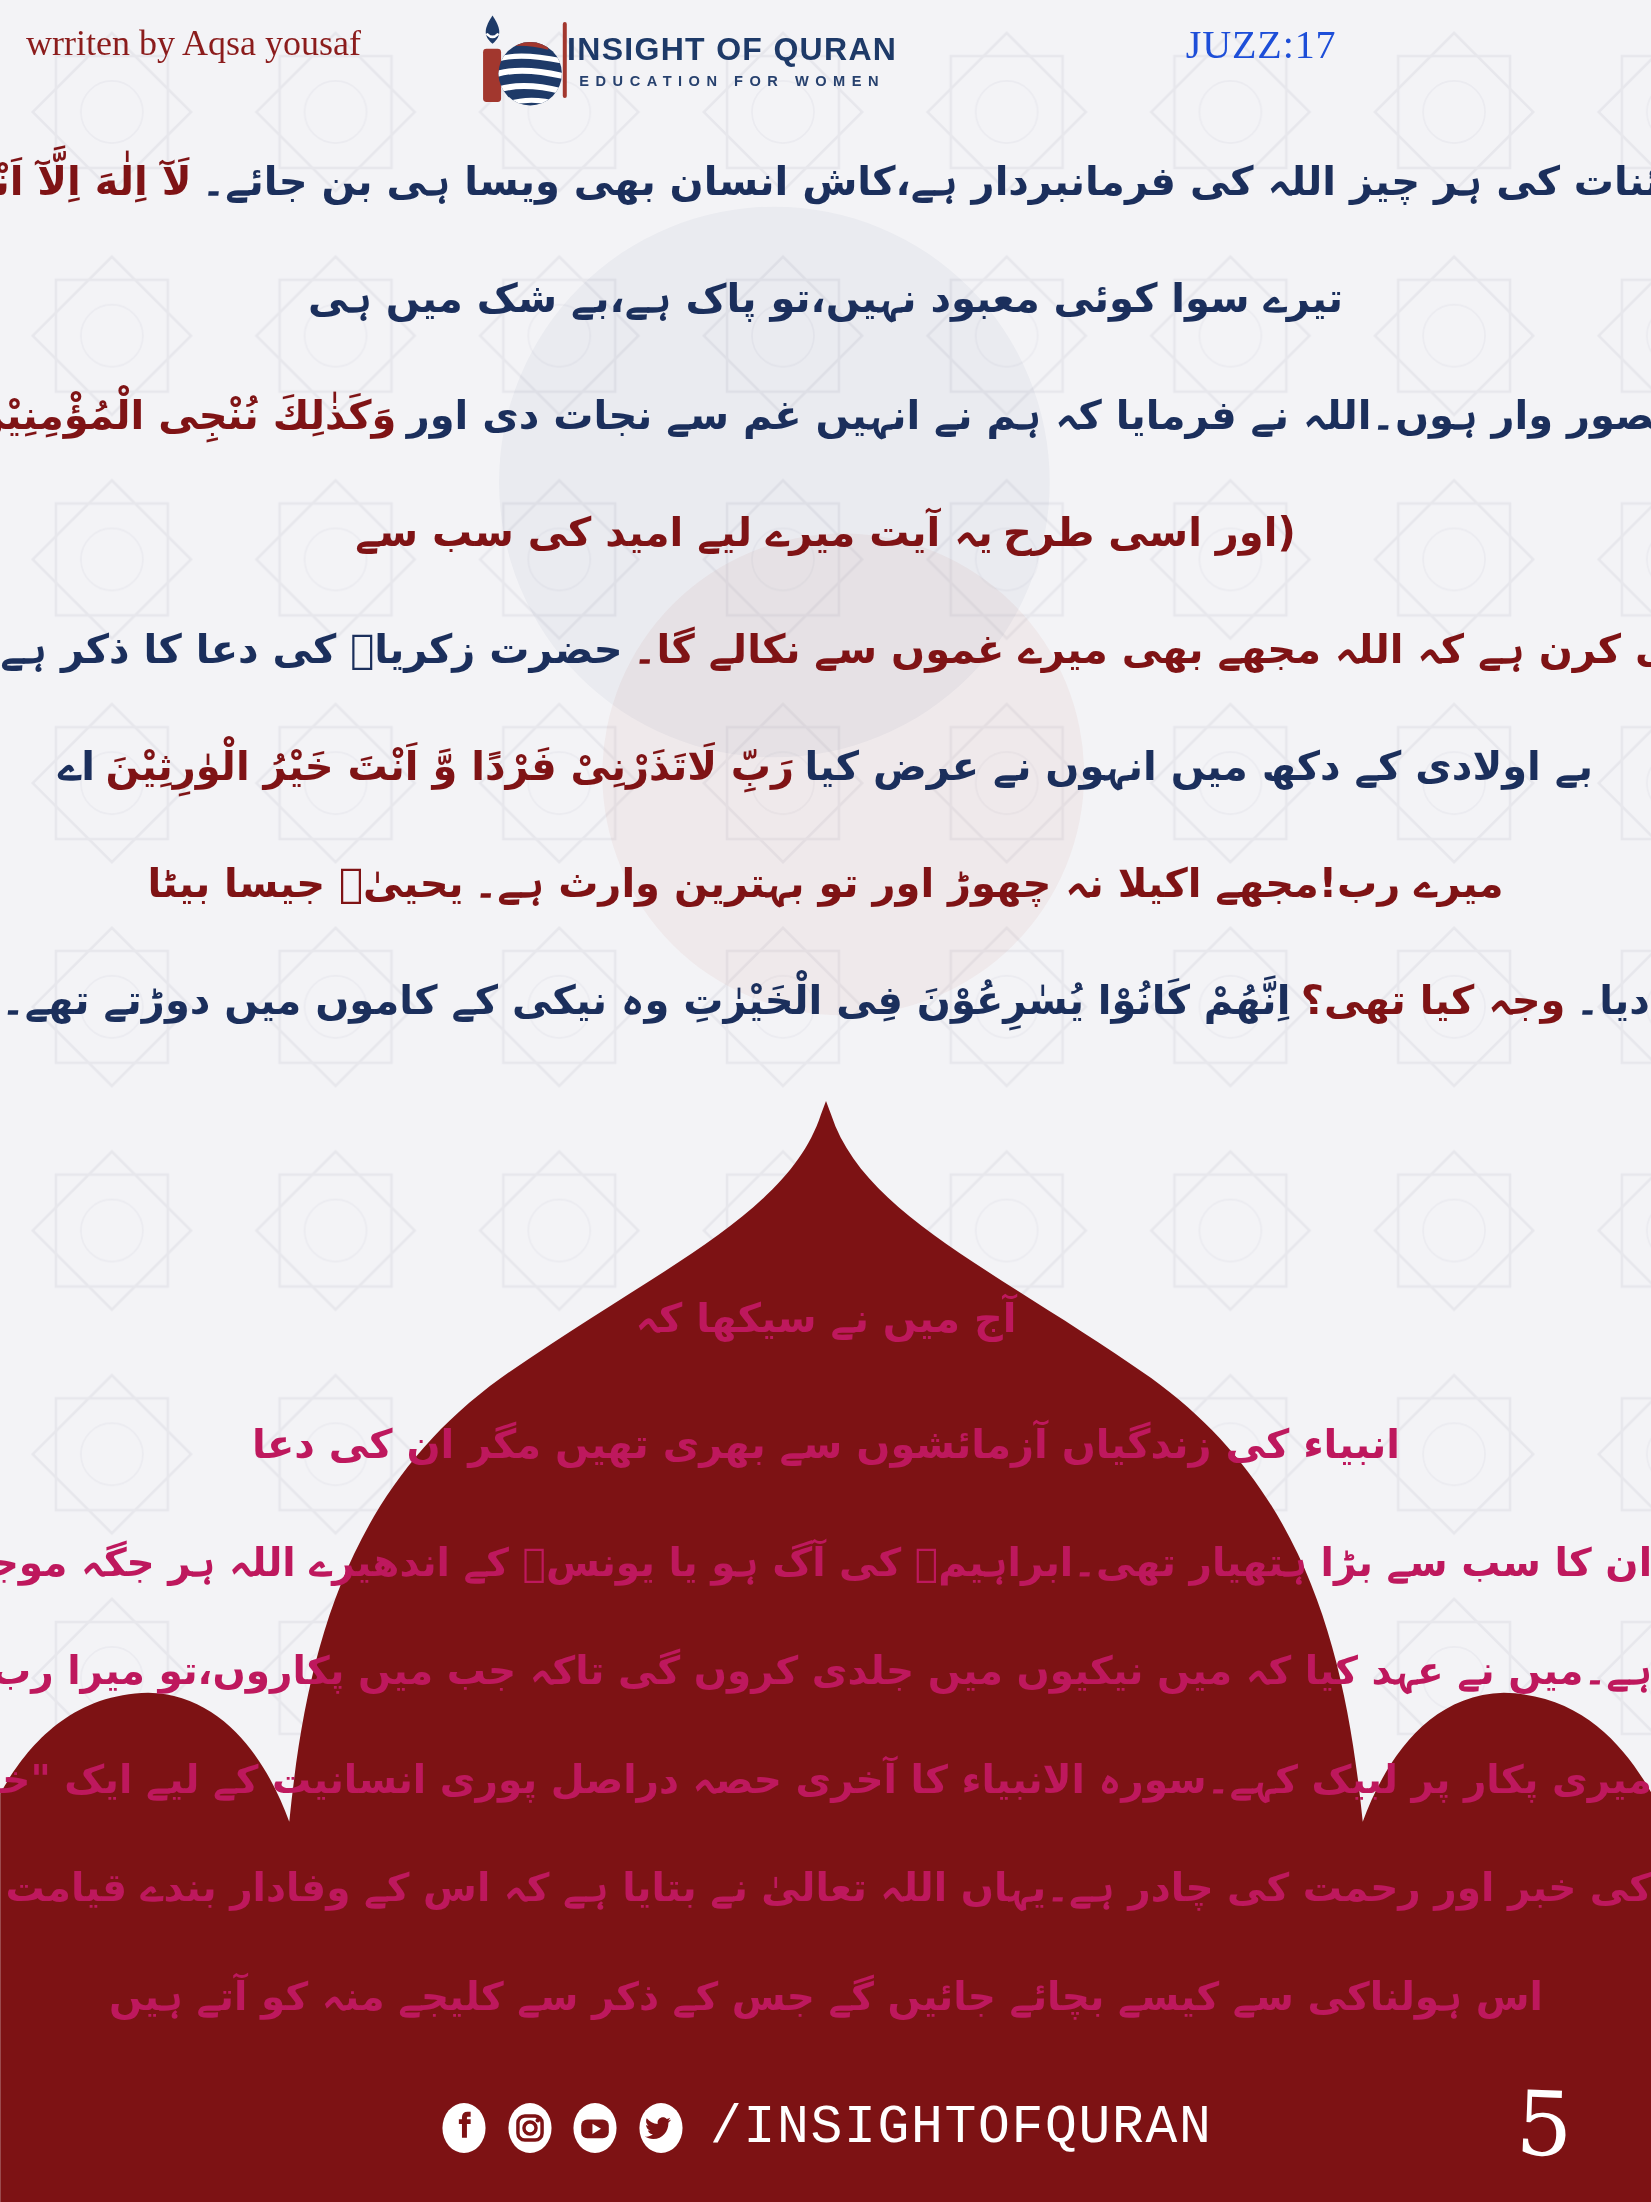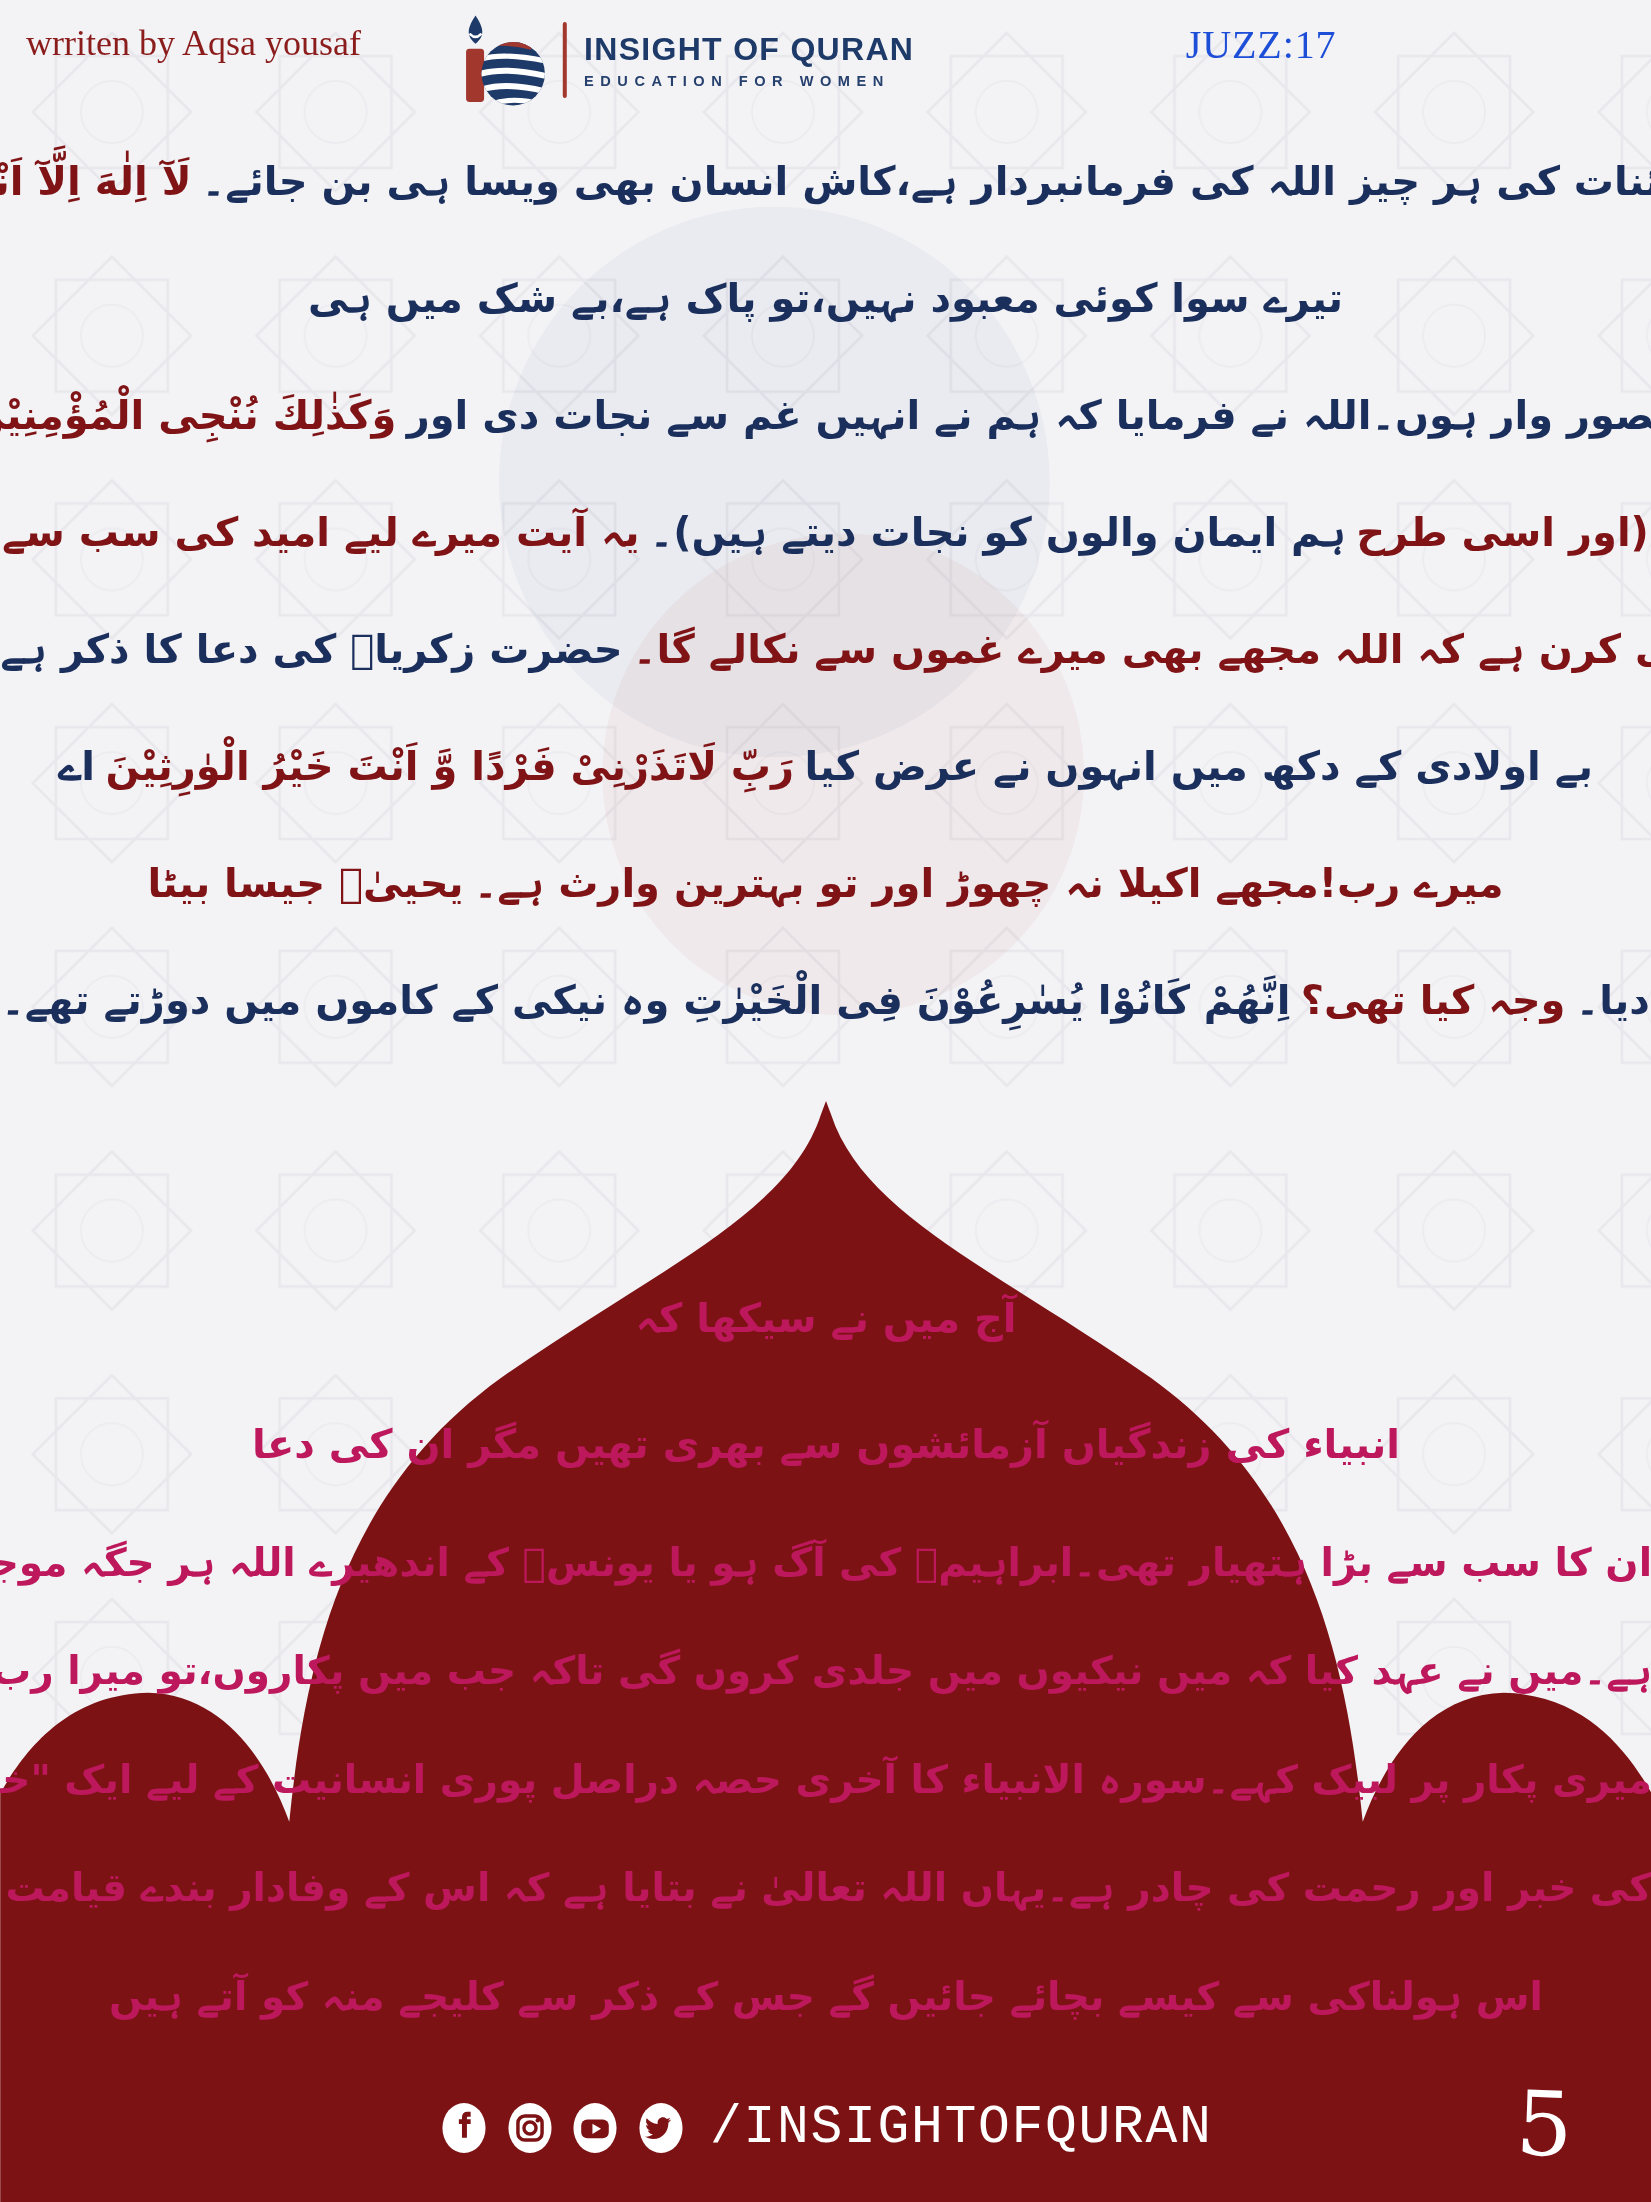--- a/index.html
+++ b/index.html
@@ -14,21 +14,21 @@
   .written-by{
     position:absolute;left:26px;top:22.4px;
     font-family:"Liberation Serif",serif;font-size:36px;color:#8b1c1c;
   }
   .juzz{
     position:absolute;right:27.5px;top:20.6px;
     font-family:"Liberation Serif",serif;font-size:40px;color:#1d4ed8;letter-spacing:0.9px;
   }
   .logo{
     position:absolute;left:50%;top:12px;transform:translateX(-50%);
-    display:flex;align-items:center;gap:17px;
+    display:flex;align-items:center;text-align:center;
   }
   .logo-divider{width:4.3px;height:76px;background:#a2372e;border-radius:2.6px;}
   .logo-text{display:flex;flex-direction:column;gap:5.2px;}
   .logo-title{
     font-family:"Liberation Sans",sans-serif;font-weight:bold;font-size:32px;
     color:#1e3a68;letter-spacing:1.3px;white-space:nowrap;
   }
   .logo-subtitle{
     font-family:"Liberation Sans",sans-serif;font-weight:bold;font-size:14.6px;
     color:#27416e;letter-spacing:6.5px;white-space:nowrap;
@@ -128,21 +128,20 @@
     </div>
     <div class="body-line">
       <span class="seg navy">تیرے سوا کوئی معبود نہیں،تو پاک ہے،بے شک میں ہی</span>
     </div>
     <div class="body-line">
       <span class="seg navy">قصور وار ہوں۔اللہ نے فرمایا کہ ہم نے انہیں غم سے نجات دی اور</span>
       <span class="seg red">وَكَذٰلِكَ نُنْجِی الْمُؤْمِنِیْنَ</span>
     </div>
     <div class="body-line">
       <span class="seg red">(اور اسی طرح</span>
-      <span class="seg navy">ہم ایمان والوں کو نجات دیتے ہیں)۔</span>
       <span class="seg red">یہ آیت میرے لیے امید کی سب سے</span>
     </div>
     <div class="body-line">
       <span class="seg red">بڑی کرن ہے کہ اللہ مجھے بھی میرے غموں سے نکالے گا۔</span>
       <span class="seg navy">حضرت زکریاؑ کی دعا کا ذکر ہے کہ</span>
     </div>
     <div class="body-line">
       <span class="seg navy">بے اولادی کے دکھ میں انہوں نے عرض کیا</span>
       <span class="seg red">رَبِّ لَاتَذَرْنِیْ فَرْدًا وَّ اَنْتَ خَیْرُ الْوٰرِثِیْنَ</span>
       <span class="seg navy">اے</span>

